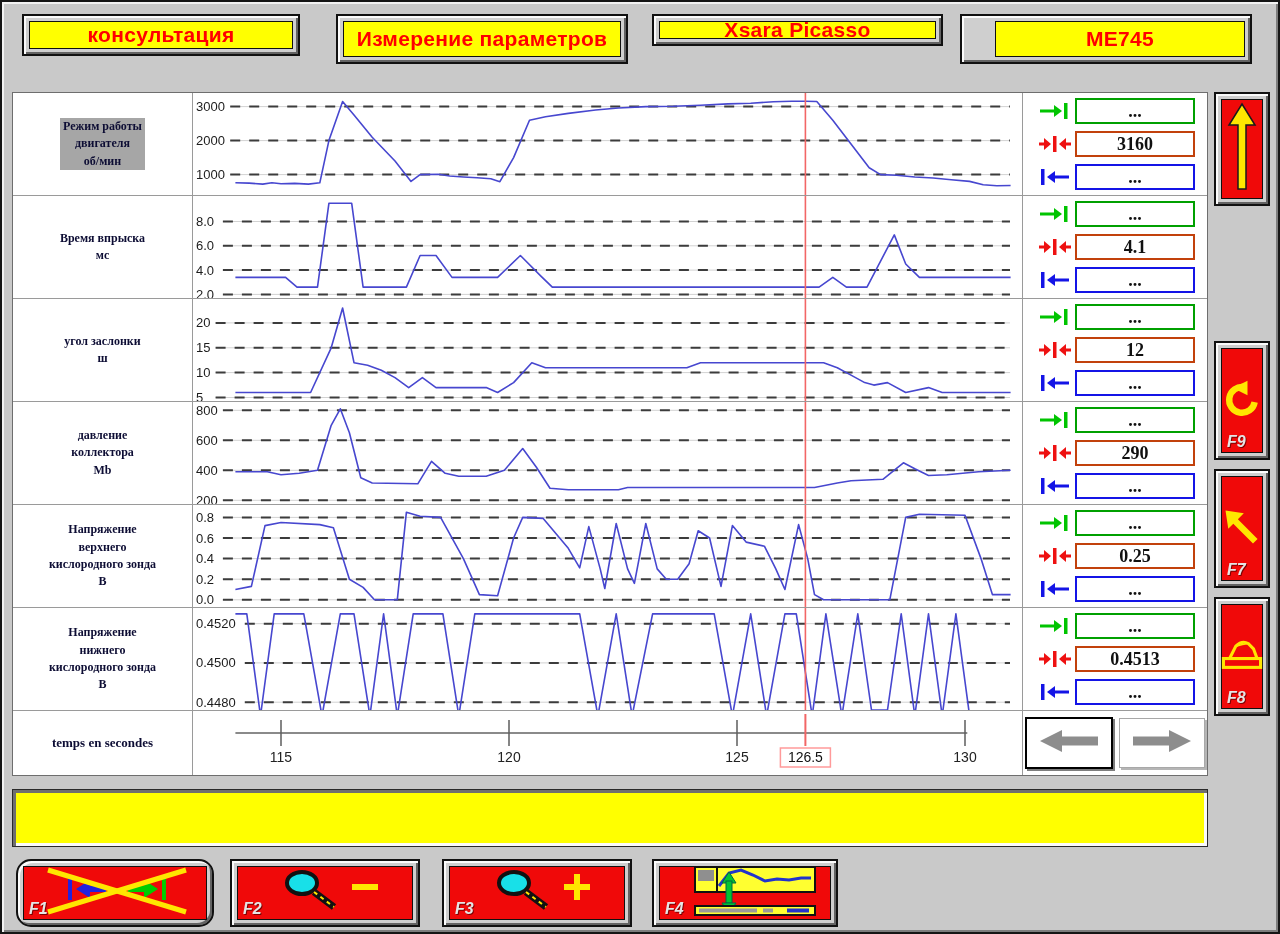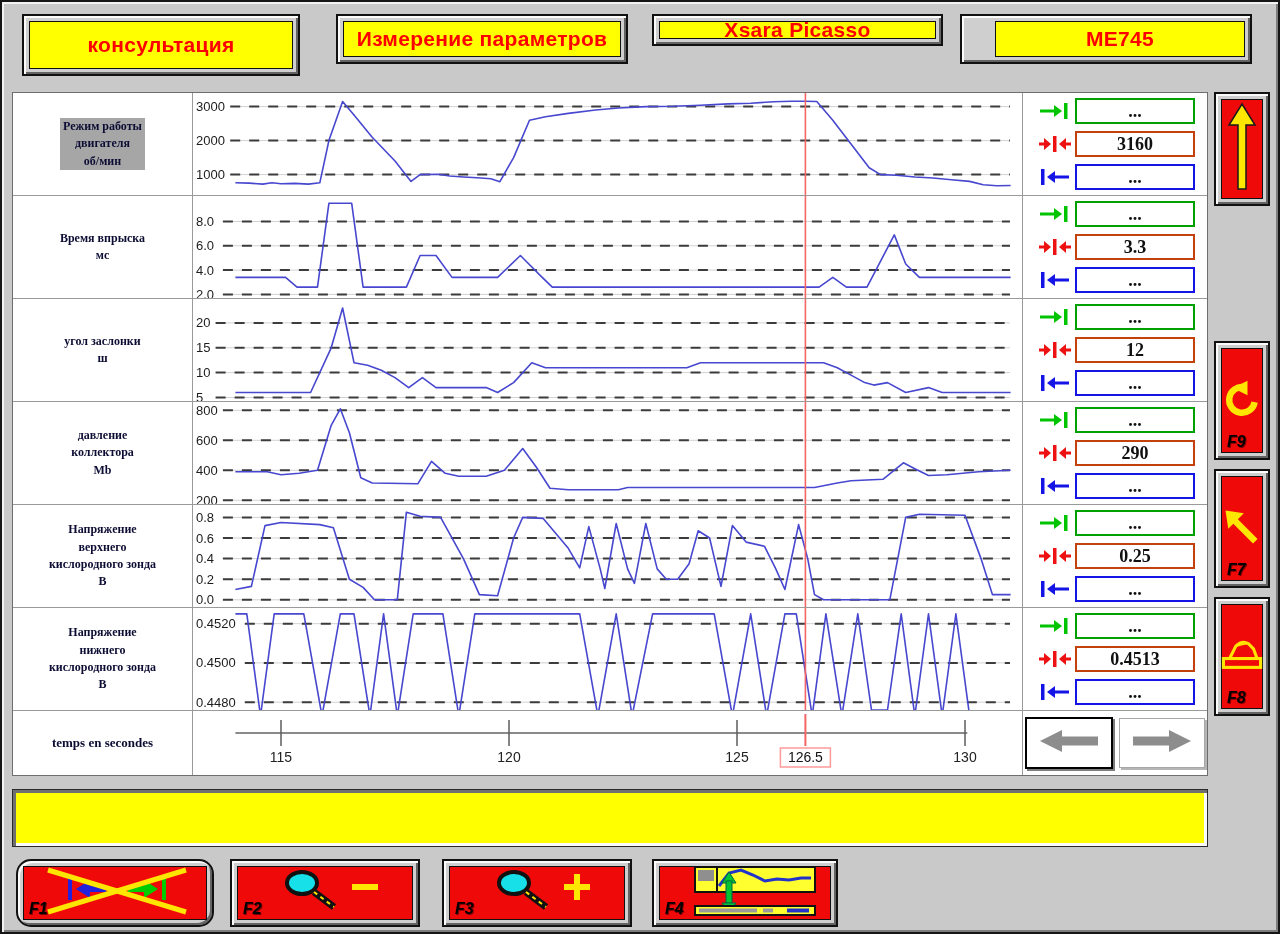--- a/index.html
+++ b/index.html
@@ -8,21 +8,21 @@
     box-shadow:inset 2px 2px 0 #f2f2f2, inset -2px -2px 0 #7d7d7d;
     font-family:"Liberation Sans",sans-serif;overflow:hidden;}
   
   .chrome{position:absolute;box-sizing:border-box;border:2px solid #111;background:#cfcfcf;
     box-shadow:inset 2px 2px 0 #fbfbfb, inset -2px -2px 0 #636363;padding:5px;}
   .face{position:relative;width:100%;height:100%;box-sizing:border-box;border:1px solid #101010;
     display:flex;align-items:center;justify-content:center;}
   .face.yellow{background:#ffff00;}
   .face.red{background:#f00909;}
   .hbtn-label{color:#ff0000;font-weight:bold;font-size:21px;letter-spacing:.3px;white-space:nowrap;}
-  .flabel{position:absolute;left:5px;bottom:1px;color:#000000;font-weight:bold;font-size:16px;
+  .flabel{position:absolute;left:5px;bottom:1px;color:#e5e5e5;font-weight:bold;font-size:16px;
     font-style:italic;text-shadow:1px 1px 0 #7a0000;}
   
   .panel{position:absolute;left:10px;top:90px;width:1196px;box-sizing:border-box;
     border:1px solid #6e6e6e;background:#ffffff;}
   .prow{display:flex;height:102px;border-bottom:1px solid #9a9a9a;}
   .prow.time{height:64px;border-bottom:none;}
   .cell-label{width:180px;box-sizing:border-box;border-right:1px solid #9a9a9a;
     display:flex;align-items:center;justify-content:center;text-align:center;}
   .rowlabel{font-family:"Liberation Serif",serif;font-weight:bold;font-size:12px;line-height:1.45;
     color:#0d0d34;white-space:pre-line;}
@@ -44,21 +44,21 @@
   .navbtn.plain{border:1px solid #a8a8a8;box-shadow:2px 2px 0 #b5b5b5;}
   .statusbar{position:absolute;left:10px;top:787px;width:1196px;height:58px;box-sizing:border-box;
     background:#ffff00;border:1px solid #2b2b2b;
     box-shadow:inset 3px 3px 0 #6f6f6f, inset -3px -3px 0 #fbfbfb;}
 </style>
 </head>
 <body>
 
 <div class="window">
 
-  <div class="chrome" style="left:20px;top:12px;width:278px;height:62px;">
+  <div class="chrome" style="left:20px;top:12px;width:278px;height:42px;">
     <div class="face yellow">
         <span class="hbtn-label">консультация</span>
       </div>
   </div>
   <div class="chrome" style="left:334px;top:12px;width:292px;height:50px;">
     <div class="face yellow">
         <span class="hbtn-label">Измерение параметров</span>
       </div>
   </div>
   <div class="chrome" style="left:650px;top:12px;width:291px;height:32px;">
@@ -178,21 +178,21 @@
               <svg width="32" height="20" viewBox="0 0 32 20">
                 <g fill="#ee1111">
                   <rect x="0" y="8.5" width="5" height="3"></rect>
                   <polygon points="5,4 5,16 12,10"></polygon>
                   <rect x="14" y="2" width="3.5" height="16"></rect>
                   <polygon points="27,4 27,16 20,10"></polygon>
                   <rect x="27" y="8.5" width="5" height="3"></rect>
                 </g>
               </svg>
             </span>
-          <span class="vbox r">3.3</span>
+          <span class="vbox r">4.1</span>
           </div>
         <div class="vrow">
             <span class="vicon">
               <svg width="32" height="20" viewBox="0 0 32 20">
                 <g fill="#1414e6">
                   <rect x="2" y="2" width="3.5" height="16"></rect>
                   <polygon points="16,4 16,16 8,10"></polygon>
                   <rect x="16" y="8.5" width="14" height="3"></rect>
                 </g>
               </svg>

